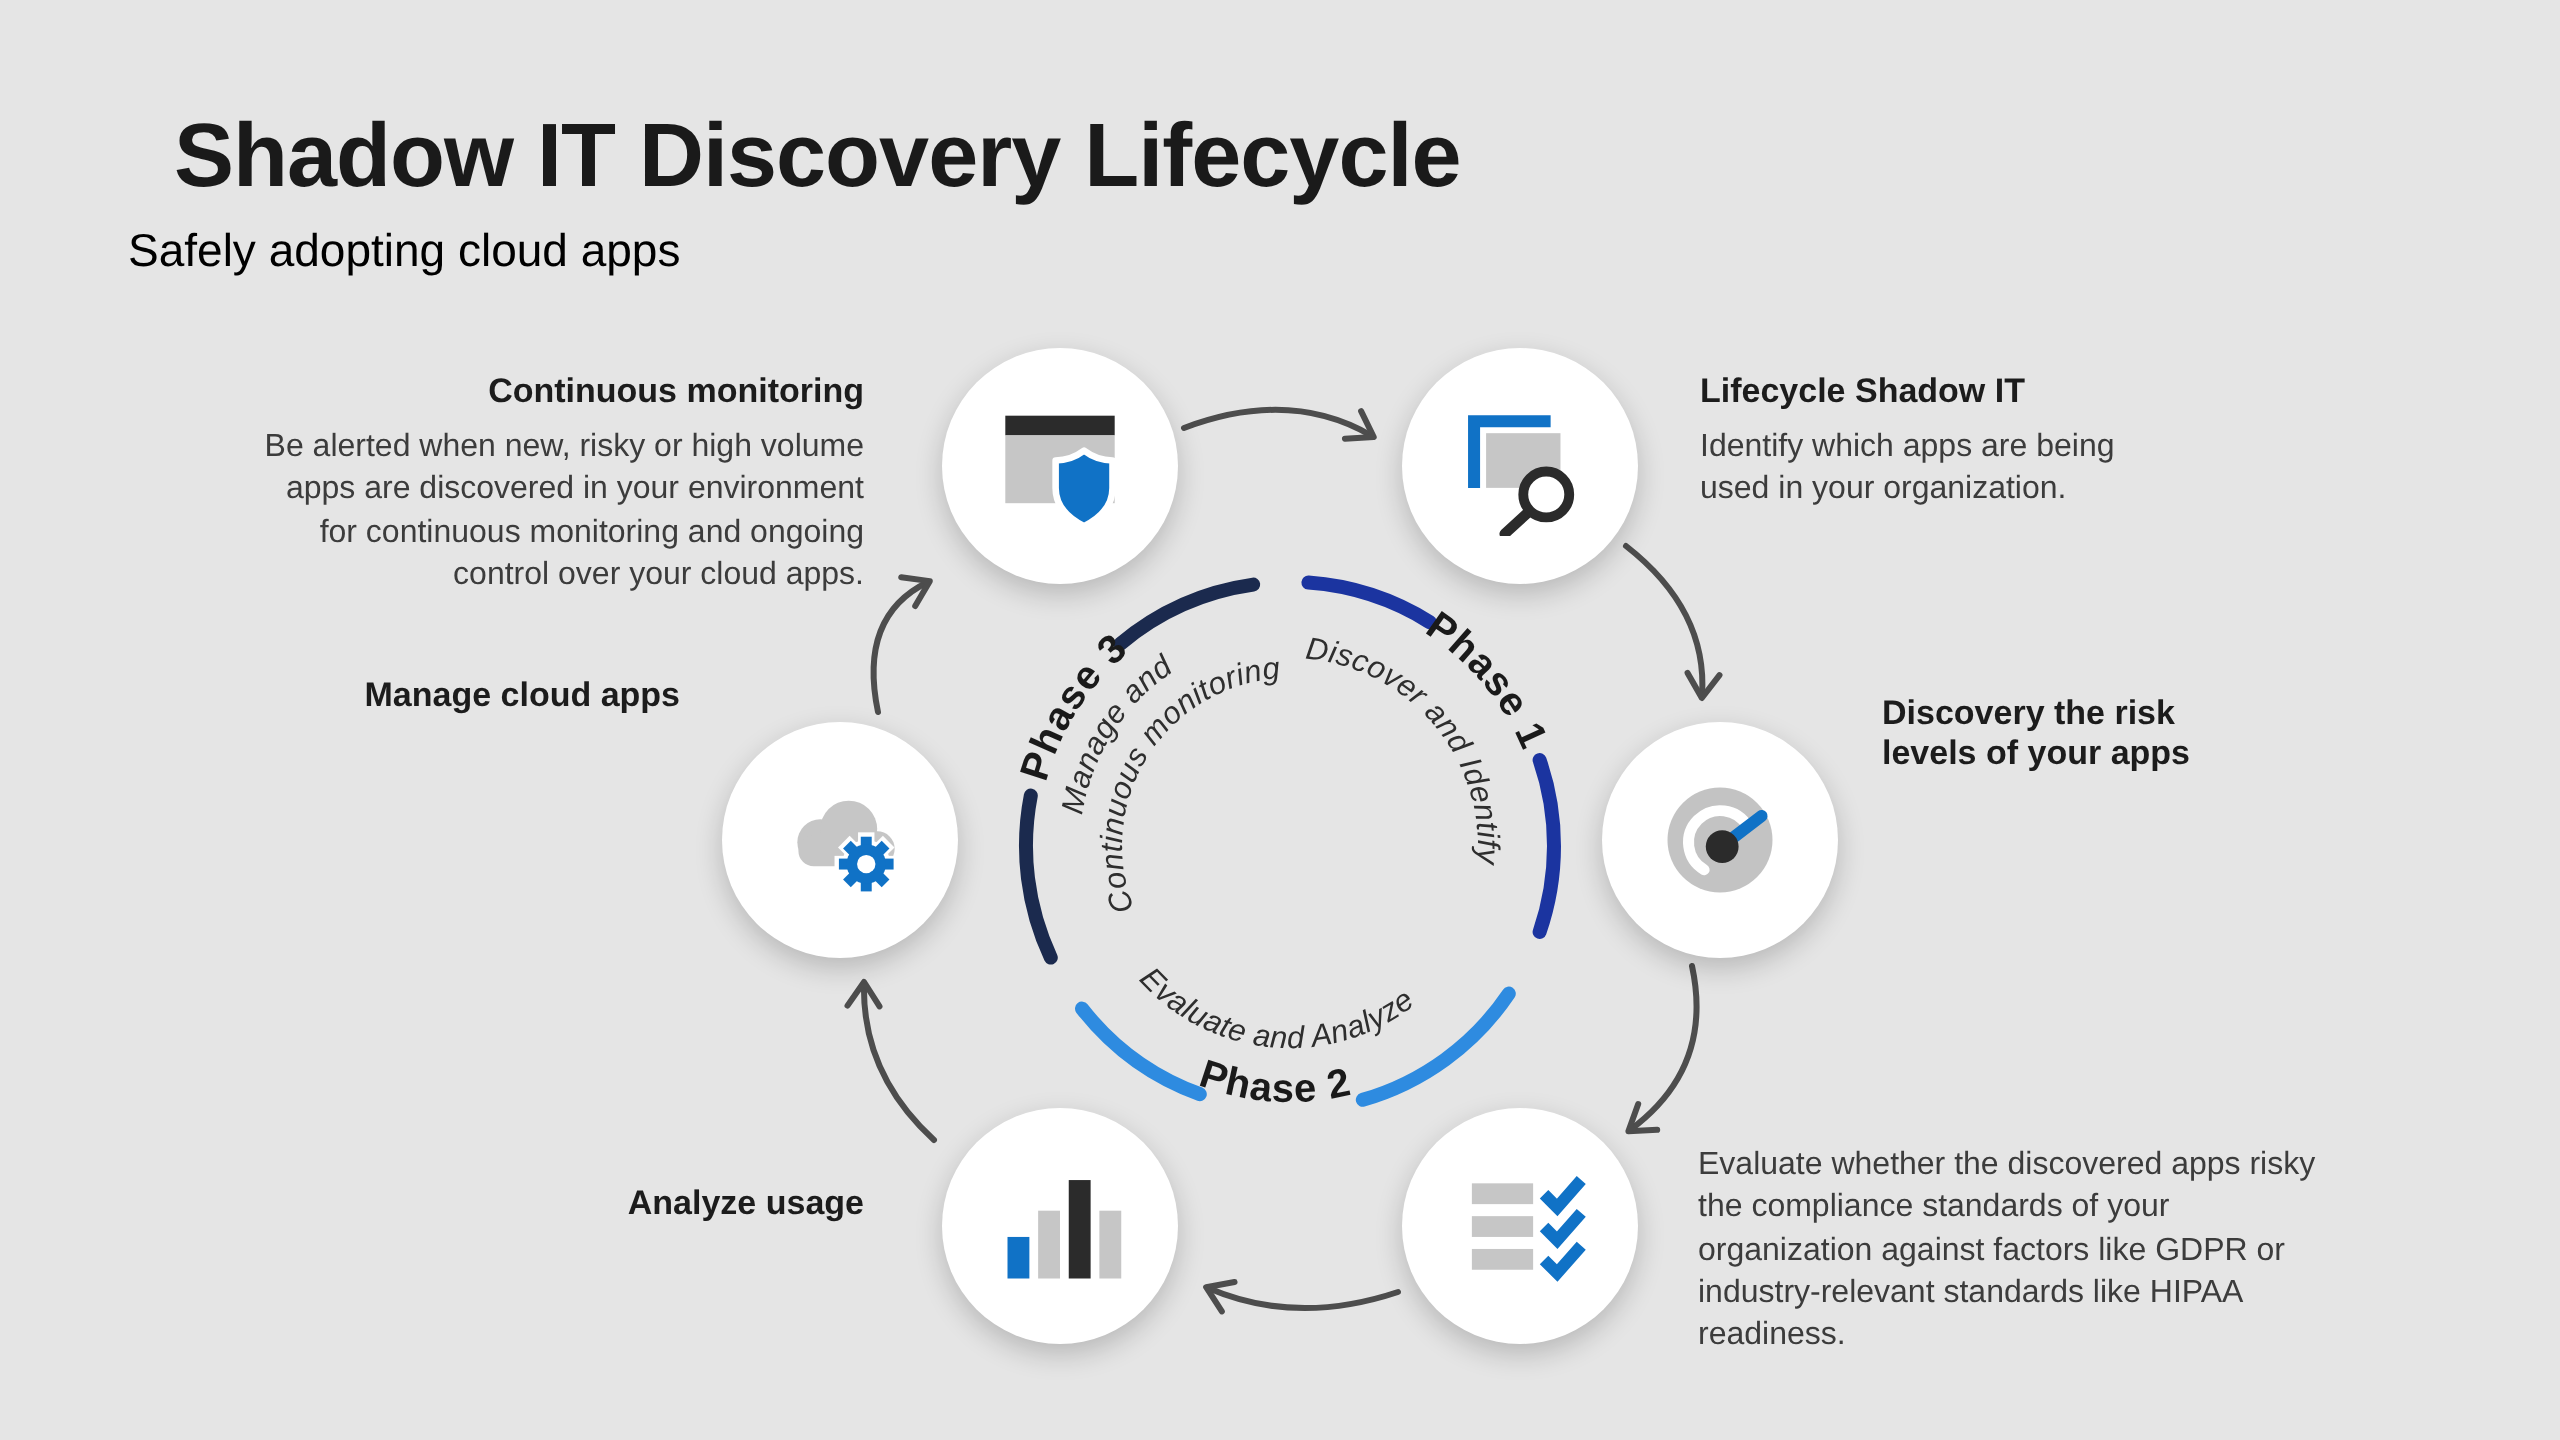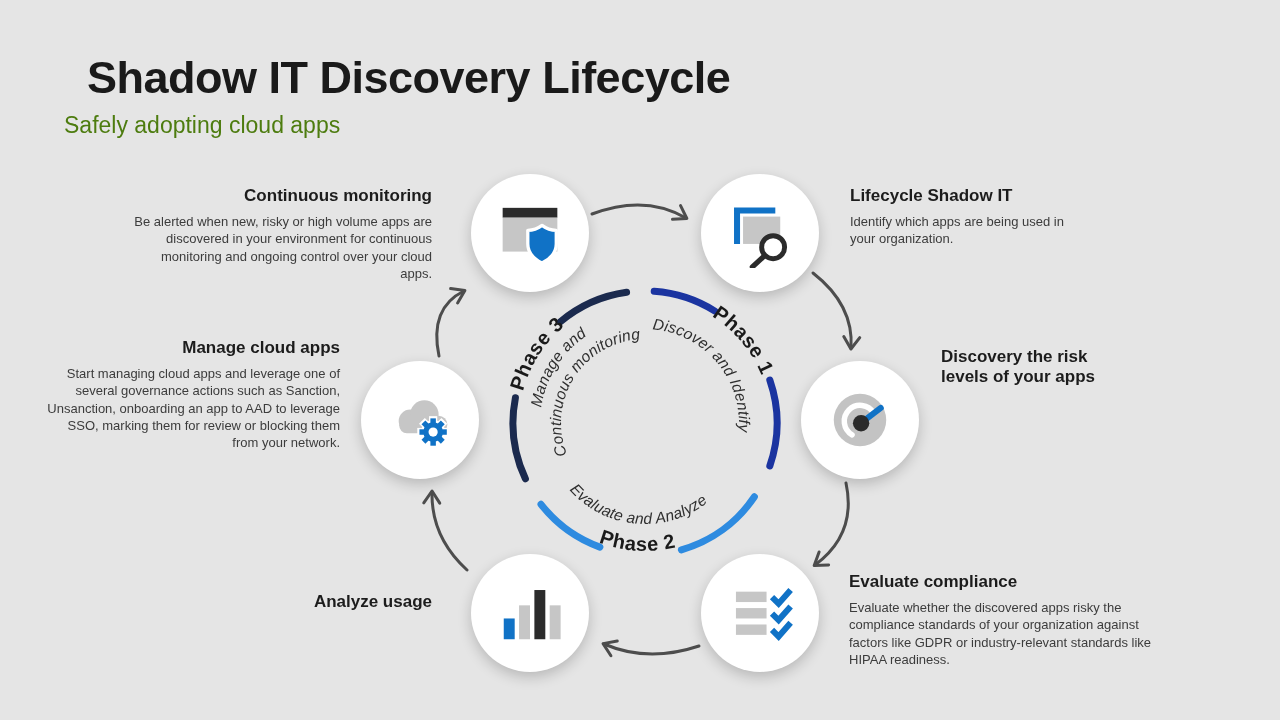--- a/index.html
+++ b/index.html
@@ -8,29 +8,29 @@
     background:#e5e5e5;
     font-family:"Liberation Sans", sans-serif;
     color:#1a1a1a;
   }
   .page-title{
     position:absolute;left:63px;top:52px;
     font-size:45px;font-weight:700;letter-spacing:-0.5px;color:#1a1a1a;margin-left:24px;
   }
   .page-subtitle{
     position:absolute;left:64px;top:112px;
-    font-size:23px;font-weight:400;color:#4d7c0f;
+    font-size:23px;font-weight:400;color:#000000;
   }
   .step{position:absolute;}
   .step h3{
     margin:0 0 7px 0;font-size:17px;font-weight:700;color:#1c1c1c;
     white-space:pre-line;line-height:1.18;
   }
   .step p{
-    margin:0;font-size:13px;line-height:1.33;color:#3c3c3c;
+    margin:0;font-size:16px;line-height:1.33;color:#3c3c3c;
   }
   .align-right{text-align:right;}
   .step-cm{right:848px;top:186px;width:300px;}
   .step-ds{left:850px;top:186px;width:230px;}
   .step-ir{left:941px;top:347px;width:255px;}
   .step-ec{left:849px;top:572px;width:310px;}
   .step-au{right:848px;top:572px;width:255px;margin-top:20px;}
   .step-mc{right:940px;top:338px;width:295px;}
   .node{
     position:absolute;width:118px;height:118px;border-radius:50%;
@@ -60,29 +60,27 @@
 </div>
 <div class="step step-ds">
   <h3>Lifecycle Shadow IT</h3>
   <p>Identify which apps are being used in your organization.</p>
 </div>
 <div class="step step-ir">
   <h3>Discovery the risk
 levels of your apps</h3>
 </div>
 <div class="step step-ec">
-  <h3>Evaluate compliance</h3>
   <p>Evaluate whether the discovered apps risky the compliance standards of your organization against factors like GDPR or industry-relevant standards like HIPAA readiness.</p>
 </div>
 <div class="step step-au align-right">
   <h3>Analyze usage</h3>
 </div>
 <div class="step step-mc align-right">
   <h3>Manage cloud apps</h3>
-  <p>Start managing cloud apps and leverage one of several governance actions such as Sanction, Unsanction, onboarding an app to AAD to leverage SSO, marking them for review or blocking them from your network.</p>
 </div>
 
 <svg class="ring-svg" width="1280" height="720" viewBox="0 0 1280 720">
   <defs>
     <marker id="ah" markerUnits="userSpaceOnUse" markerWidth="30" markerHeight="26" viewBox="-14 -11 30 26" refX="0" refY="0" orient="auto">
       <path d="M-11 -8 L1 0 L-11 8" fill="none" stroke="#4d4d4d" stroke-width="3" stroke-linecap="round" stroke-linejoin="round"></path>
     </marker>
     <path id="p-phase1" d="M656 297.5 A126 126 0 0 1 770.5 434"></path>
     <path id="p-disc" d="M636.8 329.4 A94 94 0 0 1 735.8 447.3"></path>
     <path id="p-phase2" d="M544.1 501.8 A128 128 0 0 0 735.5 513.5"></path>

